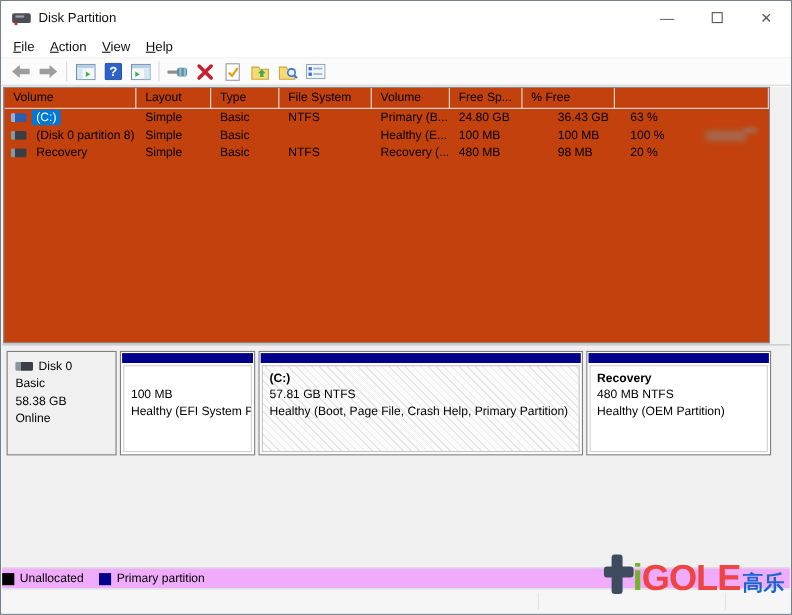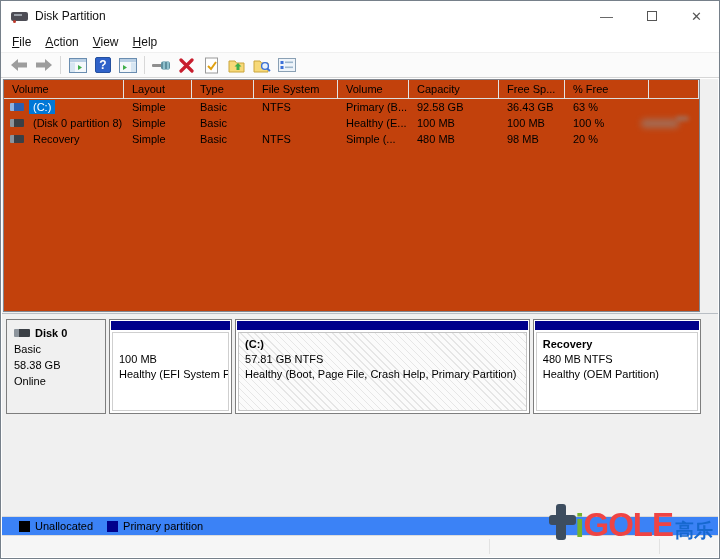--- a/index.html
+++ b/index.html
@@ -40,31 +40,31 @@
   .vol-icon.blue { background:linear-gradient(90deg,#8fb3e0 0 4px,#2b5fae 4px); }
   .vol-label { padding:0 4px; line-height:14px; }
   .vol-label.selected { background:#0078d7; color:#fff; }
   .redact-1 { position:absolute; right:20px; top:39px; width:38px; height:9px; background:#8d8d8d; border-radius:4px; filter:blur(3px); opacity:.55; }
   .redact-2 { position:absolute; right:10px; top:36px; width:13px; height:5px; background:#8d8d8d; border-radius:3px; filter:blur(2px); opacity:.55; }
 
   
   .diskpane-line { position:absolute; top:234px; left:0; right:0; height:1px; background:#b9bec4; }
   .diskrow { position:absolute; top:240px; left:4px; right:17px; height:95px; display:flex; }
   .disklabel { width:100px; flex:0 0 auto; border:1px solid #7e7e7e; background:#f0f0f0; padding:5px 7px; font-size:11px; line-height:16px; color:#000; }
-  .disklabel .dname { display:flex; align-items:center; gap:5px; font-weight:bold; }
+  .disklabel .dname { display:flex; align-items:center; gap:5px; font-weight:normal; }
   .disk-icon { width:16px; height:8px; border-radius:1px; background:linear-gradient(90deg,#8c949c 0 5px,#3a3f45 5px); }
   .partitions { flex:1; margin-left:3px; display:flex; gap:3px; }
   .partition { border:1px solid #7e7e7e; background:#fff; display:flex; flex-direction:column; overflow:hidden; }
   .pstripe { height:9px; background:#00008B; margin:1px 1px 0 1px; flex:0 0 auto; }
   .pcontent { flex:1; margin:2px; border:1px solid #cfcfcf; background:#fff; padding:4px 6px; font-size:11px; line-height:15px; color:#000; overflow:hidden; white-space:nowrap; }
   .partition.selected .pcontent { background-image:repeating-linear-gradient(45deg,#e6e6e6 0 1px,#fbfbfb 1px 5px); border-color:#c4c4c4; }
   .pname { font-weight:bold; min-height:15px; }
 
   
-  .legendbar { position:absolute; left:0; right:0; bottom:22px; height:19px; background:#3b82f6; border-top:1px solid #dadada; display:flex; align-items:center; padding-left:17px; gap:14px; font-size:11px; color:#000; }
+  .legendbar { position:absolute; left:0; right:0; bottom:22px; height:19px; background:#f0abfc; border-top:1px solid #dadada; display:flex; align-items:center; padding-left:0; gap:14px; font-size:11px; color:#000; }
   .legend-item { display:flex; align-items:center; gap:5px; }
   .swatch { width:11px; height:11px; display:inline-block; }
   .sw-black { background:#000000; }
   .sw-navy { background:#00008B; }
   .statusstrip { position:absolute; left:0; right:0; bottom:0; height:22px; background:#f6f6f6; border-top:1px solid #dcdcdc; }
   .ss-sep { position:absolute; top:3px; bottom:3px; width:1px; background:#e2e2e2; }
 
   
   .higole { position:absolute; right:6px; bottom:18px; display:flex; align-items:flex-end; z-index:50; }
   .hg-cross { position:relative; width:27px; height:38px; margin-right:-1px; }
@@ -186,36 +186,35 @@
 
   <div class="client">
 
     <div class="listpanel">
       <div class="lv-header">
         <span class="lv-hcell c0">Volume</span>
         <span class="lv-hcell c1">Layout</span>
         <span class="lv-hcell c2">Type</span>
         <span class="lv-hcell c3">File System</span>
         <span class="lv-hcell c4">Volume</span>
-        <span class="lv-hcell c5">Capacity</span>
         <span class="lv-hcell c6">Free Sp...</span>
         <span class="lv-hcell c7">% Free</span>
         <span class="lv-hcell c8"></span>
       </div>
 
       <div class="lv-row">
         <span class="lv-cell c0 vol-cell">
           <span class="vol-icon blue"></span>
           <span class="vol-label selected">(C:)</span>
         </span>
         <span class="lv-cell c1">Simple</span>
         <span class="lv-cell c2">Basic</span>
         <span class="lv-cell c3">NTFS</span>
         <span class="lv-cell c4">Primary (B...</span>
-        <span class="lv-cell c5">92.58 GB</span>
+        <span class="lv-cell c5">24.80 GB</span>
         <span class="lv-cell c6">36.43 GB</span>
         <span class="lv-cell c7">63 %</span>
       </div>
 
       <div class="lv-row">
         <span class="lv-cell c0 vol-cell">
           <span class="vol-icon"></span>
           <span class="vol-label">(Disk 0 partition 8)</span>
         </span>
         <span class="lv-cell c1">Simple</span>
@@ -228,21 +227,21 @@
       </div>
 
       <div class="lv-row">
         <span class="lv-cell c0 vol-cell">
           <span class="vol-icon"></span>
           <span class="vol-label">Recovery</span>
         </span>
         <span class="lv-cell c1">Simple</span>
         <span class="lv-cell c2">Basic</span>
         <span class="lv-cell c3">NTFS</span>
-        <span class="lv-cell c4">Simple (...</span>
+        <span class="lv-cell c4">Recovery (...</span>
         <span class="lv-cell c5">480 MB</span>
         <span class="lv-cell c6">98 MB</span>
         <span class="lv-cell c7">20 %</span>
       </div>
 
       <span class="redact-1"></span>
       <span class="redact-2"></span>
     </div>
 
     <div class="diskpane-line"></div>

